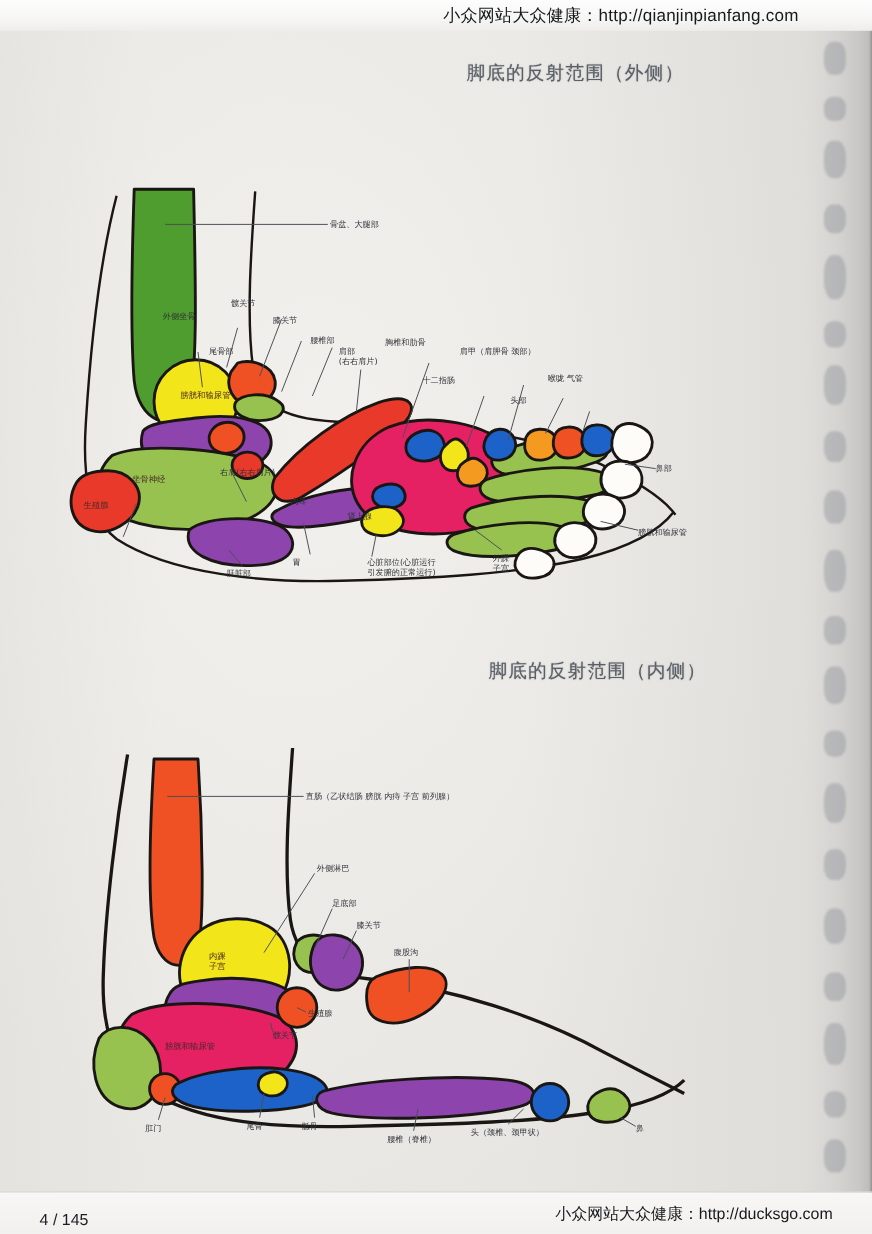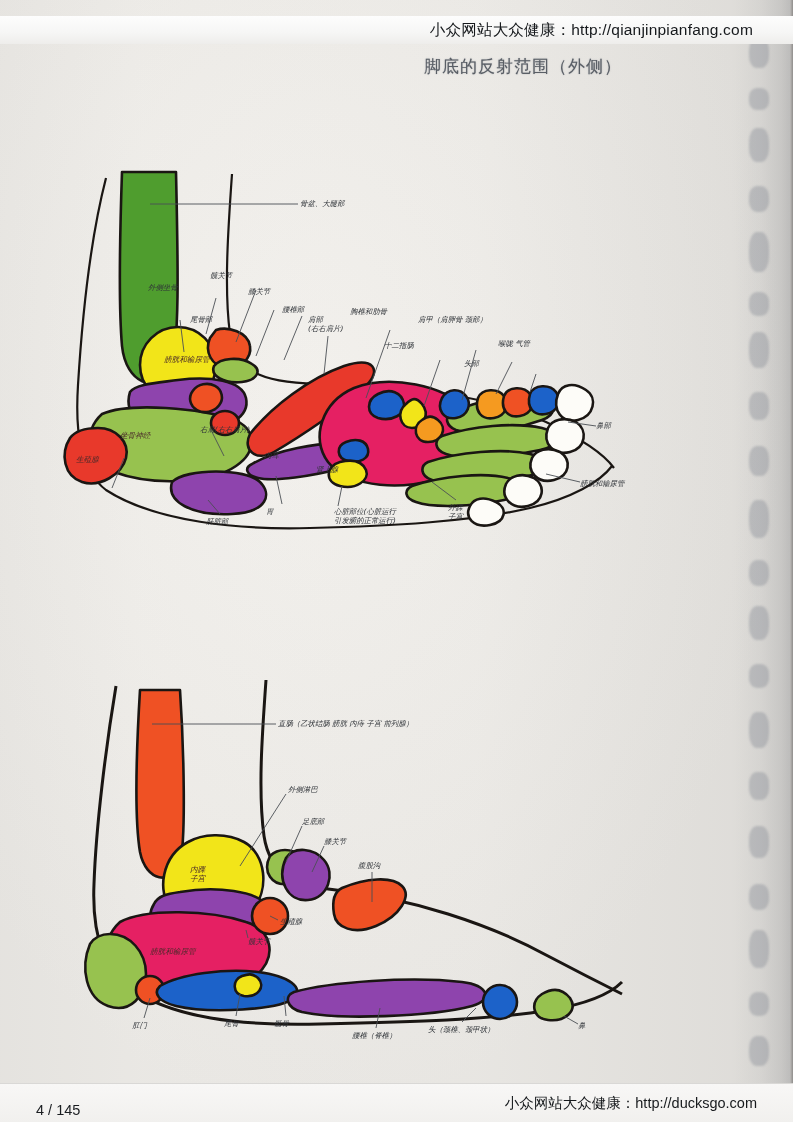--- a/index.html
+++ b/index.html
@@ -13,23 +13,23 @@
   
   #paper-bg{
     position:absolute;inset:0;
     background:
       linear-gradient(90deg,#f2f1ef 0%,#f7f6f4 18%,#f5f4f2 60%,#ecebe9 92%,#e2e1df 100%),
       radial-gradient(ellipse at 40% 35%, #fbfaf8 0%, #f1f0ee 70%);
     background-blend-mode:multiply;
   }
   
   #top-header{
-    position:absolute;left:0;top:16px;width:793px;height:28px;
+    position:absolute;left:0;top:0;width:793px;height:28px;
     display:flex;align-items:center;justify-content:flex-end;
-    padding-right:40px;box-sizing:border-box;
+    padding-right:67px;box-sizing:border-box;
     background:linear-gradient(180deg,#fdfdfd 0%,#f6f6f5 60%,#eeedeb 100%);
     z-index:30;
   }
   #top-header .hdr-text{
     font-size:15.5px;color:#16191c;letter-spacing:.2px;white-space:nowrap;
   }
   
   #footer{
     position:absolute;left:0;bottom:0;width:793px;height:38px;
     display:flex;align-items:center;
@@ -62,21 +62,21 @@
   .chart-title{
     position:absolute;font-size:17px;color:#5a5f66;letter-spacing:1px;
     font-family:Liberation Mono, monospace;
     text-shadow:0 0 1.2px rgba(110,115,125,.7);
     white-space:nowrap;
   }
   #title-1{left:424px;top:55px;}
   #title-2{left:444px;top:598px;}
 
   
-  .diagram{position:absolute;font-style:italic;}
+  .diagram{position:absolute;}
   #diagram-1{left:60px;top:170px;width:580px;height:370px;}
   #diagram-2{left:80px;top:676px;width:560px;height:390px;}
   .diagram svg{display:block;width:100%;height:100%;}
 </style>
 </head>
 <body>
 
 <div id="page">
 
   <div id="paper-bg"></div>
@@ -218,20 +218,21 @@
       <text class="tx" x="204" y="288"><tspan x="204">内耳</tspan></text>
       <text class="tx" x="256" y="302"><tspan x="256">肾上腺</tspan></text>
       <text class="tx" x="206" y="344"><tspan x="206">胃</tspan></text>
       <text class="tx" x="274" y="344"><tspan x="274">心脏部位(心脏运行</tspan><tspan x="274" dy="9">引发腑的正常运行)</tspan></text>
       <text class="tx" x="388" y="340"><tspan x="388">外踝</tspan><tspan x="388" dy="9">子宫</tspan></text>
       <text class="txi" x="104" y="192"><tspan x="104">膀胱和输尿管</tspan></text>
       <text class="txi" x="286" y="244"></text>
     </svg>
   </div>
 
+  <div id="title-2" class="chart-title">脚底的反射范围（内侧）</div>
 
   <div class="diagram" id="diagram-2">
     <svg viewBox="0 0 560 390" xmlns="http://www.w3.org/2000/svg">
       <defs>
         <style>
           .o2{stroke:#1a1613;stroke-width:2.6;stroke-linejoin:round;}
           .o2t{stroke:#1a1613;stroke-width:3;fill:none;}
           .ld2{stroke:#4b4f55;stroke-width:.9;fill:none;}
           .t2{font-family:"DejaVu Sans","Liberation Sans",sans-serif;font-size:7.4px;fill:#2f3338;}
           .t2i{font-family:"DejaVu Sans","Liberation Sans",sans-serif;font-size:7.6px;fill:#4a2a2a;}

